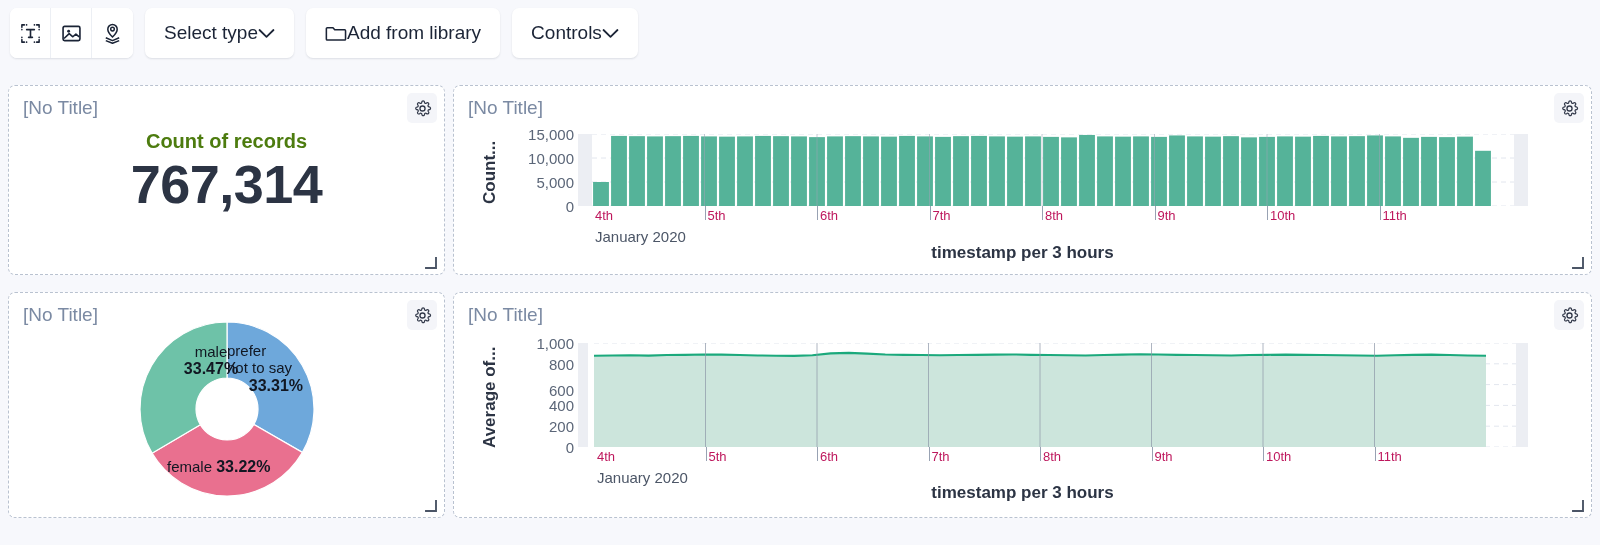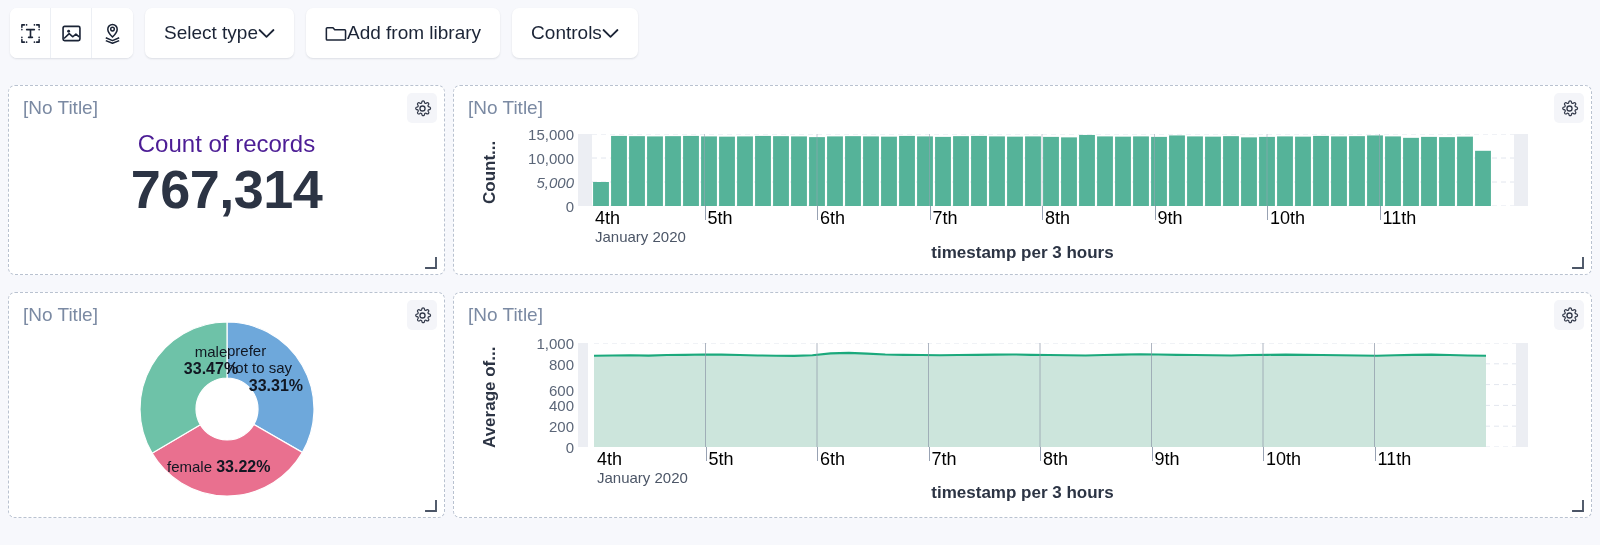--- a/index.html
+++ b/index.html
@@ -68,21 +68,21 @@
   .resize-handle {
     position: absolute; right: 6px; bottom: 4px;
     width: 14px; height: 14px; cursor: nwse-resize;
   }
 
   
   .metric-wrap {
     position: absolute; left: 0; right: 0; top: 44px;
     display: flex; flex-direction: column; align-items: center;
   }
-  .metric-label { font-size: 24px; color: #4c1d95; font-weight: 400; }
+  .metric-label { font-size: 20px; color: #4d7c0f; font-weight: 700; }
   .metric-value {
     font-size: 54px; font-weight: 700; color: #2c3444;
     line-height: 1.18; letter-spacing: -.5px;
   }
 
   
   .axis-title-y {
     position: absolute;
     font-size: 17px; font-weight: 700; color: #2c3444;
     transform: rotate(-90deg); transform-origin: left top;
@@ -91,21 +91,21 @@
   .axis-title-x {
     position: absolute; text-align: center;
     font-size: 17px; font-weight: 700; color: #2c3444;
   }
   .ytick {
     position: absolute; right: 0; text-align: right;
     font-size: 15px; color: #5b6678; white-space: nowrap;
     transform: translateY(-50%);
   }
   .xtick {
-    position: absolute; font-size: 18px; color: #000000; white-space: nowrap;
+    position: absolute; font-size: 13px; color: #be185d; white-space: nowrap;
   }
   .xtick-sub { position: absolute; font-size: 15px; color: #4c5667; white-space: nowrap; }
   .xtick-mark { position: absolute; width: 1px; background: #98a2b3; }
 
   
   .donut-label {
     position: absolute; font-size: 15px; color: #111722;
     text-align: center; line-height: 1.15; white-space: nowrap;
   }
   .donut-label b { font-size: 16px; }
@@ -203,21 +203,21 @@
       <svg width="19" height="19" viewBox="0 0 24 24" fill="none">
         <path d="M12 15.2a3.2 3.2 0 1 0 0-6.4 3.2 3.2 0 0 0 0 6.4z" stroke="#32394a" stroke-width="1.7"></path>
         <path d="M19.1 14.3a1.4 1.4 0 0 0 .28 1.55l.05.05a1.7 1.7 0 1 1-2.4 2.4l-.05-.05a1.4 1.4 0 0 0-1.55-.28 1.4 1.4 0 0 0-.85 1.29v.14a1.7 1.7 0 1 1-3.4 0v-.07a1.4 1.4 0 0 0-.92-1.29 1.4 1.4 0 0 0-1.55.28l-.05.05a1.7 1.7 0 1 1-2.4-2.4l.05-.05a1.4 1.4 0 0 0 .28-1.55 1.4 1.4 0 0 0-1.29-.85h-.14a1.7 1.7 0 1 1 0-3.4h.07a1.4 1.4 0 0 0 1.29-.92 1.4 1.4 0 0 0-.28-1.55l-.05-.05a1.7 1.7 0 1 1 2.4-2.4l.05.05a1.4 1.4 0 0 0 1.55.28h.07a1.4 1.4 0 0 0 .85-1.29v-.14a1.7 1.7 0 1 1 3.4 0v.07a1.4 1.4 0 0 0 .85 1.29 1.4 1.4 0 0 0 1.55-.28l.05-.05a1.7 1.7 0 1 1 2.4 2.4l-.05.05a1.4 1.4 0 0 0-.28 1.55v.07a1.4 1.4 0 0 0 1.29.85h.14a1.7 1.7 0 1 1 0 3.4h-.07a1.4 1.4 0 0 0-1.29.85z" stroke="#32394a" stroke-width="1.55" stroke-linejoin="round"></path>
       </svg>
     </div>
 
     <div class="axis-title-y" style="left:26px; top:118px;">Count...</div>
 
     <div id="bar-yticks" style="position:absolute; left:56px; top:48px; width:64px; height:72px;">
         <div class="ytick" style="top: 72px;">0</div>
-        <div class="ytick" style="top: 48px; font-style: italic;">5,000</div>
+        <div class="ytick" style="top: 48px;">5,000</div>
         <div class="ytick" style="top: 24px; text-align: right;">10,000</div>
         <div class="ytick" style="top: 0px;">15,000</div>
       </div>
 
     <svg id="bar-svg" style="position:absolute; left:124px; top:48px;" width="950" height="72">
         <rect x="0" y="0" width="14" height="72" fill="#eceef3"></rect>
         <rect x="936" y="0" width="14" height="72" fill="#eceef3"></rect>
         <line x1="14" y1="72" x2="936" y2="72" stroke="#e2e6ee" stroke-width="1" stroke-dasharray="5 4"></line>
         <line x1="14" y1="48" x2="936" y2="48" stroke="#e2e6ee" stroke-width="1" stroke-dasharray="5 4"></line>
         <line x1="14" y1="24" x2="936" y2="24" stroke="#e2e6ee" stroke-width="1" stroke-dasharray="5 4"></line>

